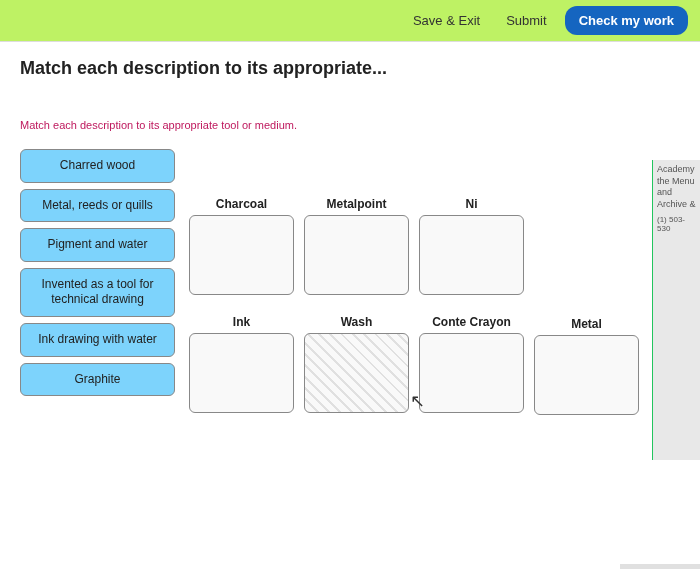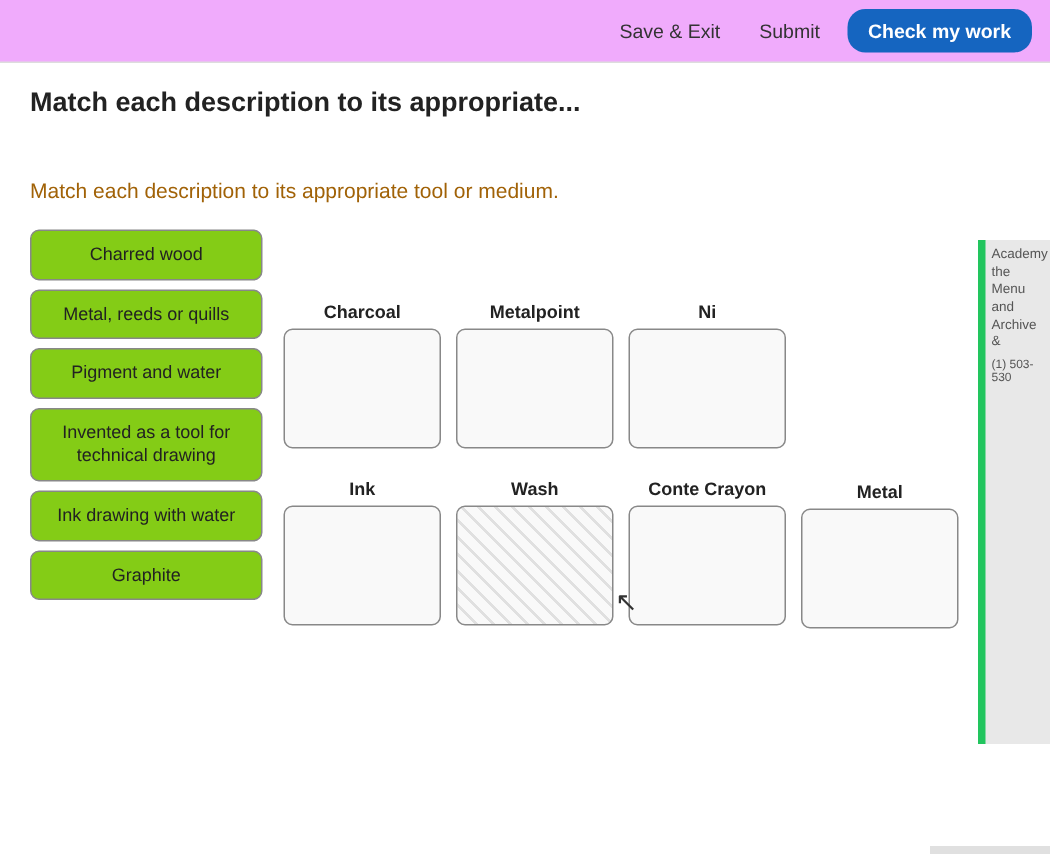--- a/index.html
+++ b/index.html
@@ -10,21 +10,21 @@
       min-height: 569px;
       overflow: hidden;
       position: relative;
     }
 
     .top-bar {
       display: flex;
       justify-content: flex-end;
       align-items: center;
       padding: 6px 12px;
-      background: #f0abfc;
+      background: #bef264;
       border-bottom: 1px solid #ddd;
       gap: 10px;
     }
 
     .top-bar-btn {
       font-size: 13px;
       color: #333;
       background: none;
       border: none;
       cursor: pointer;
@@ -49,42 +49,42 @@
     }
 
     .question-title {
       font-size: 18px;
       font-weight: bold;
       margin-bottom: 8px;
       color: #222;
     }
 
     .question-subtitle {
-      font-size: 14px;
-      color: #a16207;
+      font-size: 11px;
+      color: #be185d;
       margin-bottom: 18px;
       margin-top: 40px;
     }
 
     .main-layout {
       display: flex;
       gap: 14px;
     }
 
     
     .left-column {
       display: flex;
       flex-direction: column;
       gap: 6px;
       width: 155px;
       flex-shrink: 0;
     }
 
     .drag-item {
-      background: #84cc16;
+      background: #7dd3fc;
       border: 1.5px solid #888;
       border-radius: 6px;
       padding: 8px 10px;
       font-size: 12px;
       text-align: center;
       cursor: grab;
       line-height: 1.3;
       color: #222;
     }
 
@@ -142,22 +142,22 @@
       margin-top: 2px;
       white-space: nowrap;
     }
 
     .side-panel {
       position: absolute;
       right: 0;
       top: 160px;
       width: 48px;
       background: #e8e8e8;
-      border-left: 5px solid #22c55e;
-      height: 336px;
+      border-left: 1px solid #22c55e;
+      height: 300px;
       display: flex;
       flex-direction: column;
       padding: 4px;
       font-size: 10px;
       color: #555;
       overflow: hidden;
     }
 
     .side-panel-text {
       font-size: 9px;

